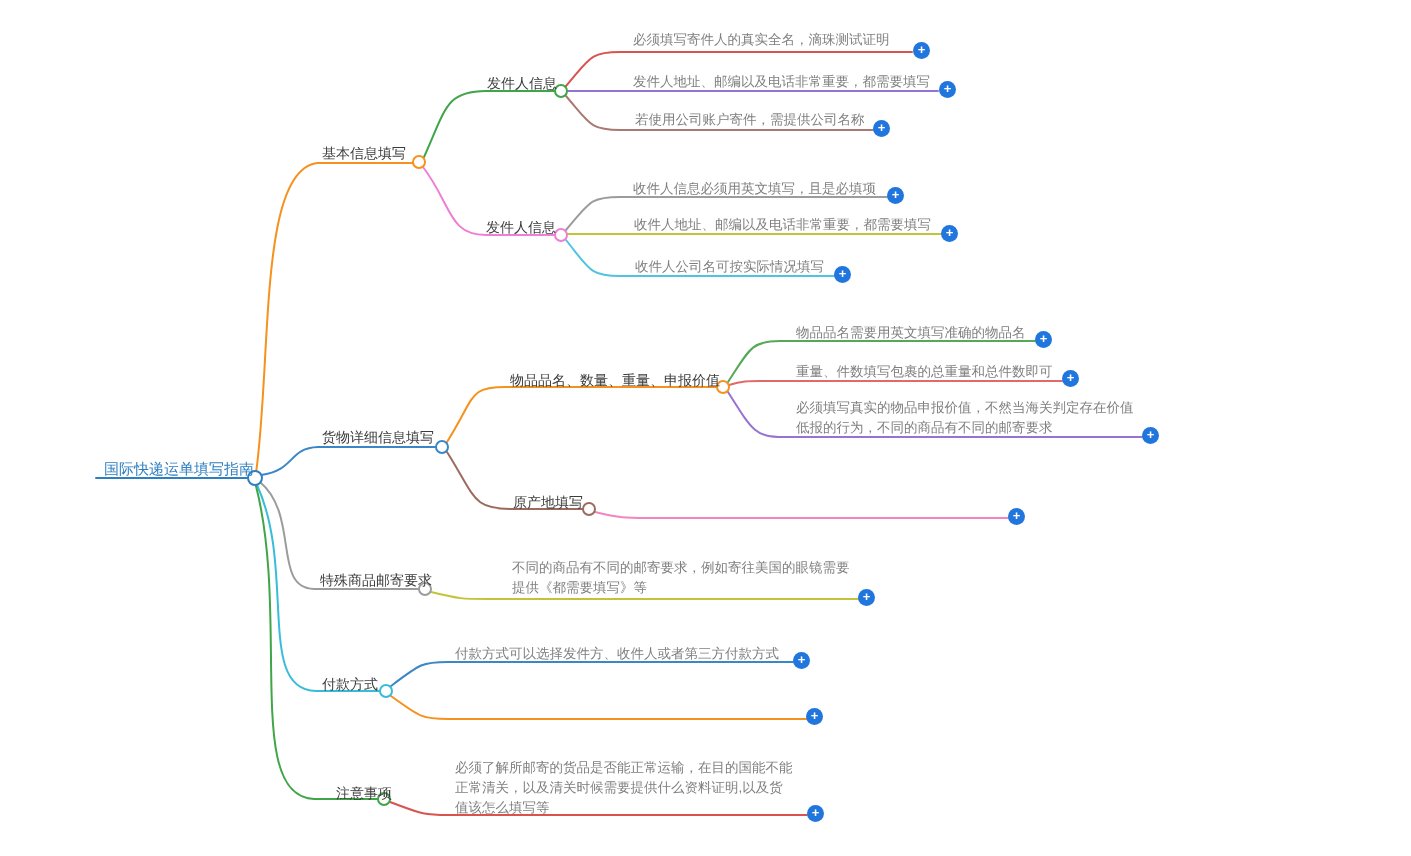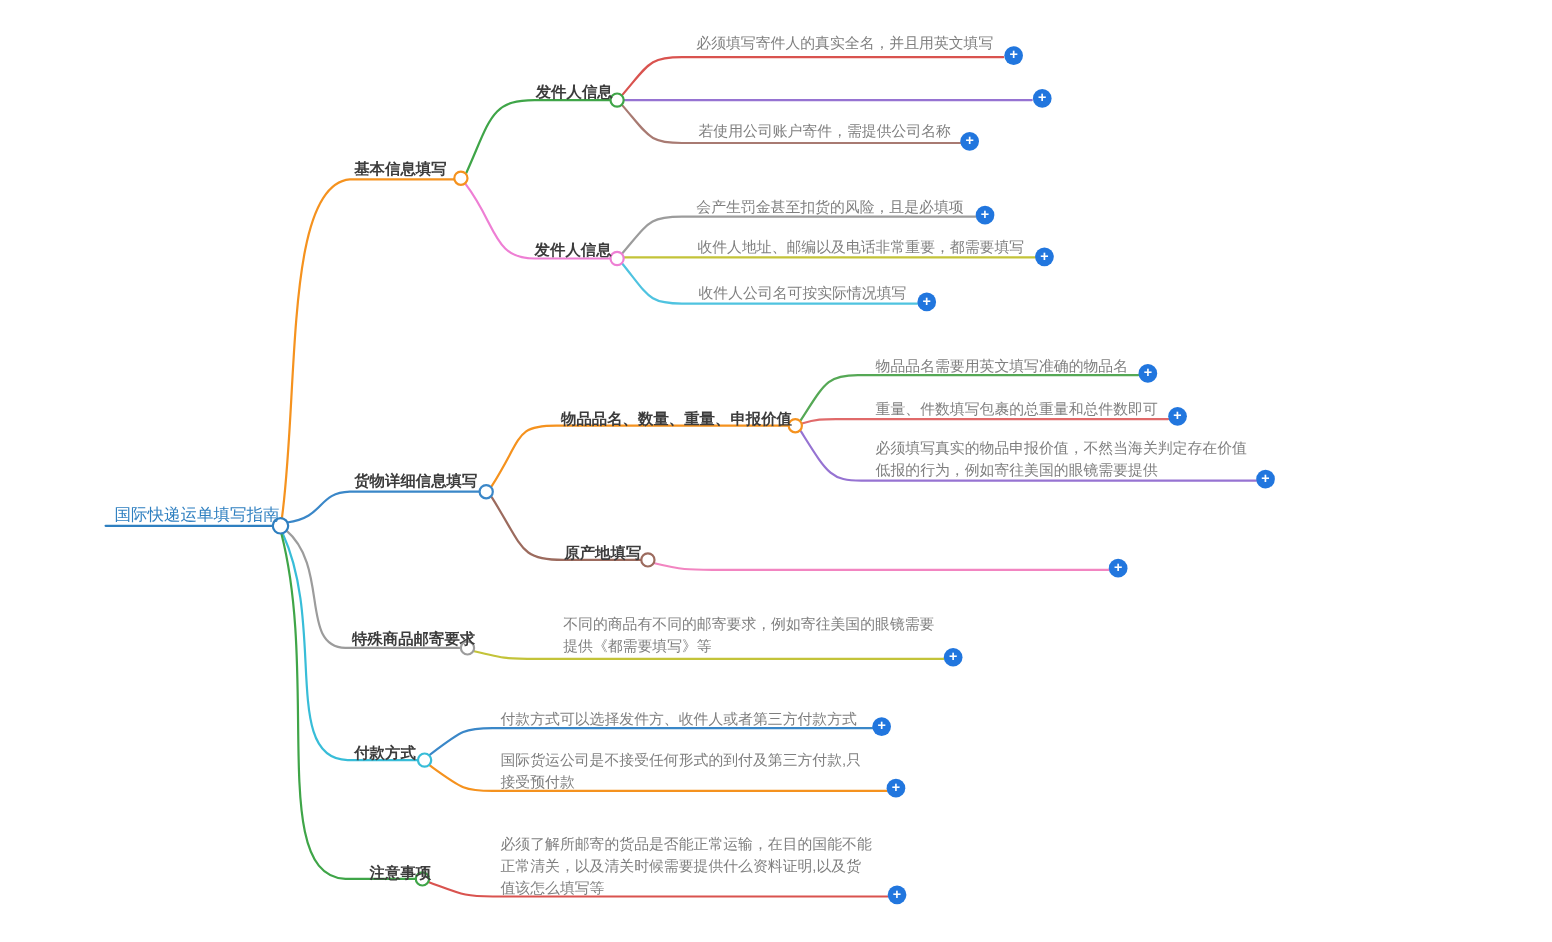--- a/index.html
+++ b/index.html
@@ -5,21 +5,21 @@
   html,body{margin:0;padding:0;background:#fff;}
   .canvas{
     position:relative;width:1411px;height:856px;background:#ffffff;
     font-family:"Liberation Sans",sans-serif;overflow:hidden;
   }
   .canvas svg{position:absolute;left:0;top:0;z-index:0;}
   .canvas svg path{fill:none;stroke-width:2;stroke-linecap:round;}
   .canvas svg circle{fill:#ffffff;stroke-width:2;}
   .lbl{
     position:absolute;z-index:2;white-space:nowrap;
-    font-size:14px;line-height:18px;font-weight:bold;color:#3c3c3c;text-align:right;
+    font-size:14px;line-height:18px;font-weight:normal;color:#3c3c3c;text-align:right;
   }
   .root-lbl{
     position:absolute;z-index:2;white-space:nowrap;
     font-size:15px;line-height:19px;font-weight:normal;color:#2e7fc0;
   }
   .leaf{
     position:absolute;z-index:2;white-space:nowrap;
     font-size:13.5px;line-height:20px;color:#7f7f7f;
   }
   .wrap{white-space:normal;word-break:break-all;}
@@ -88,36 +88,36 @@
   <div class="lbl" style="left:322px;top:428px">货物详细信息填写</div>
   <div class="lbl" style="left:320px;top:571px">特殊商品邮寄要求</div>
   <div class="lbl" style="left:322px;top:675px">付款方式</div>
   <div class="lbl" style="left:336px;top:784px">注意事项</div>
 
   <div class="lbl" style="left:487px;top:74px">发件人信息</div>
   <div class="lbl" style="left:486px;top:218px">发件人信息</div>
   <div class="lbl" style="left:510px;top:371px">物品品名、数量、重量、申报价值</div>
   <div class="lbl" style="left:513px;top:493px">原产地填写</div>
 
-  <div class="leaf" style="left:633px;top:30px">必须填写寄件人的真实全名，并且用英文填写</div>
+  <div class="leaf" style="left:633px;top:30px">必须填写寄件人的真实全名，滴珠测试证明</div>
+  <div class="leaf" style="left:633px;top:72px">发件人地址、邮编以及电话非常重要，都需要填写</div>
   <div class="leaf" style="left:635px;top:110px">若使用公司账户寄件，需提供公司名称</div>
 
-  <div class="leaf" style="left:633px;top:179px">会产生罚金甚至扣货的风险，且是必填项</div>
+  <div class="leaf" style="left:633px;top:179px">收件人信息必须用英文填写，且是必填项</div>
   <div class="leaf" style="left:634px;top:215px">收件人地址、邮编以及电话非常重要，都需要填写</div>
   <div class="leaf" style="left:635px;top:257px">收件人公司名可按实际情况填写</div>
 
   <div class="leaf" style="left:796px;top:323px">物品品名需要用英文填写准确的物品名</div>
   <div class="leaf" style="left:796px;top:362px">重量、件数填写包裹的总重量和总件数即可</div>
-  <div class="leaf wrap" style="left:796px;top:398px;width:342px">必须填写真实的物品申报价值，不然当海关判定存在价值低报的行为，例如寄往美国的眼镜需要提供</div>
+  <div class="leaf wrap" style="left:796px;top:398px;width:342px">必须填写真实的物品申报价值，不然当海关判定存在价值低报的行为，不同的商品有不同的邮寄要求</div>
 
 
   <div class="leaf wrap" style="left:512px;top:558px;width:342px">不同的商品有不同的邮寄要求，例如寄往美国的眼镜需要提供《都需要填写》等</div>
 
   <div class="leaf" style="left:455px;top:644px">付款方式可以选择发件方、收件人或者第三方付款方式</div>
-  <div class="leaf wrap" style="left:455px;top:681px;width:334px">国际货运公司是不接受任何形式的到付及第三方付款,只接受预付款</div>
 
   <div class="leaf wrap" style="left:455px;top:758px;width:340px">必须了解所邮寄的货品是否能正常运输，在目的国能不能正常清关，以及清关时候需要提供什么资料证明,以及货值该怎么填写等</div>
 
   <div class="plus" style="left:913px;top:42px">+</div>
   <div class="plus" style="left:939px;top:81px">+</div>
   <div class="plus" style="left:873px;top:120px">+</div>
   <div class="plus" style="left:887px;top:187px">+</div>
   <div class="plus" style="left:941px;top:225px">+</div>
   <div class="plus" style="left:834px;top:266px">+</div>
   <div class="plus" style="left:1035px;top:331px">+</div>

